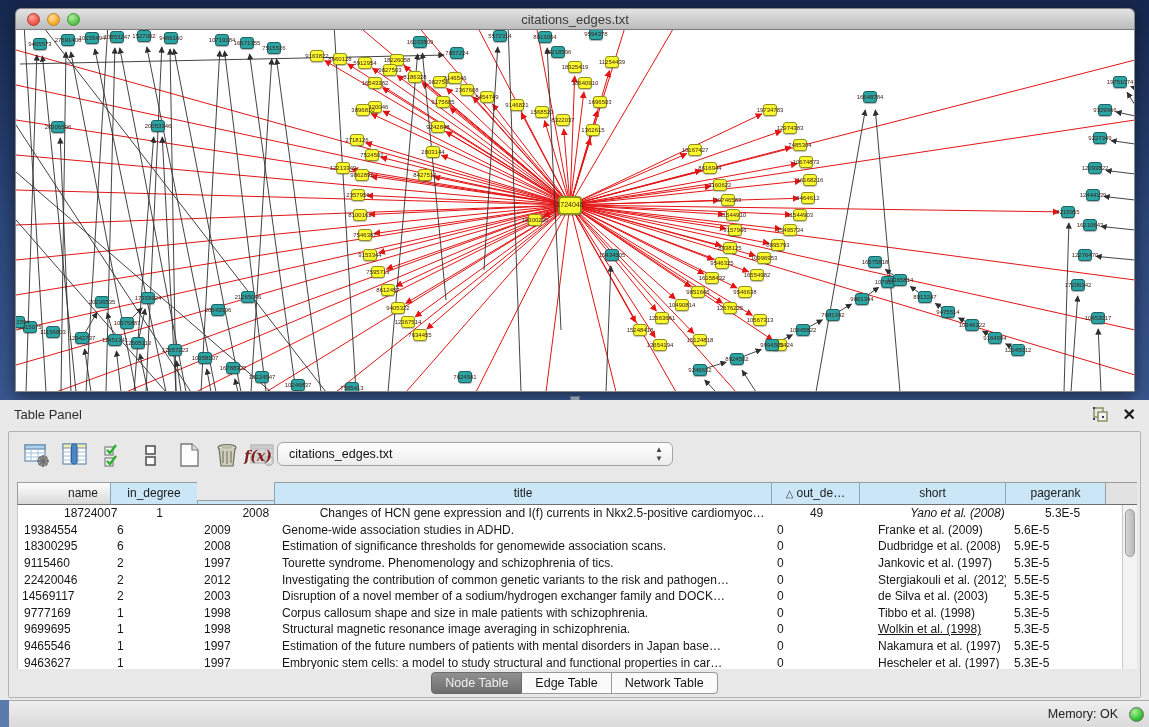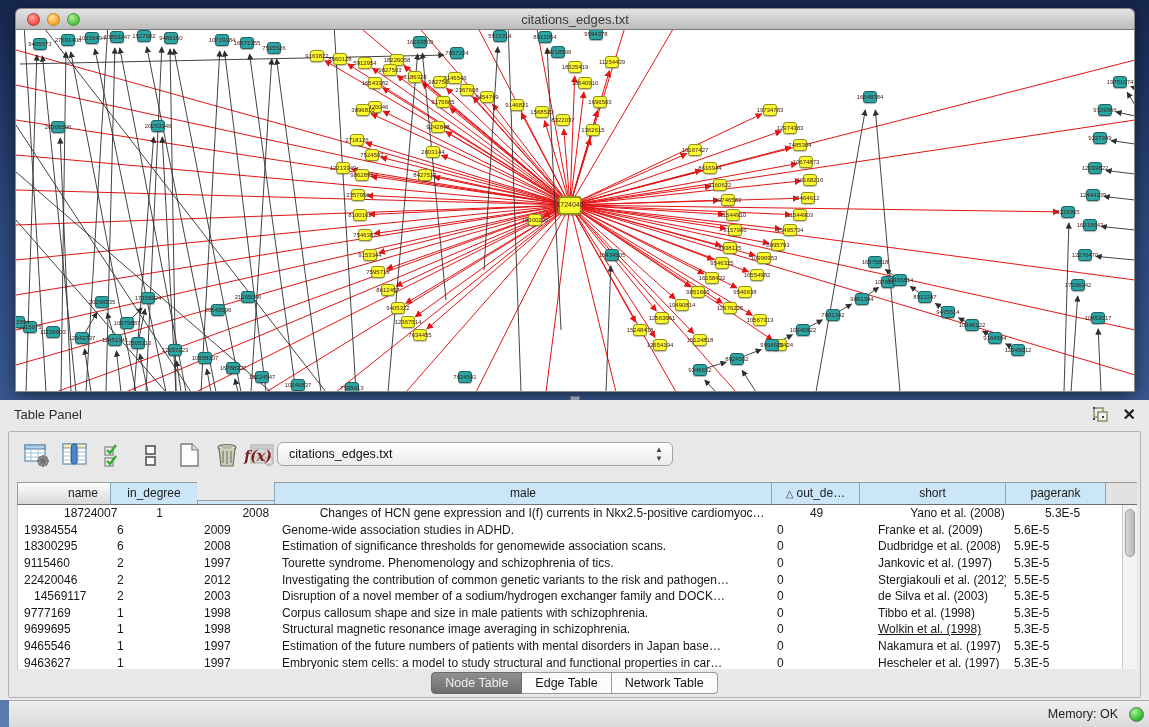--- a/index.html
+++ b/index.html
@@ -750,34 +750,34 @@
           <span class="val">citations_edges.txt</span>
           <span class="arrows">▲<br>▼</span>
         </div>
       </div>
 
       <div class="tbl">
         <div class="thead" id="thead">
             <div class="hcell first" style="width: 93px;"><span>name</span></div>
             <div class="hcell" style="width: 87px;"><span>in_degree</span></div>
             <div class="hcell" style="width: 77px; margin-top: 18px;"><span>year</span></div>
-            <div class="hcell" style="width: 497px;"><span>male</span></div>
+            <div class="hcell" style="width: 497px;"><span>title</span></div>
             <div class="hcell" style="width: 88px;"><span class="sort">△</span><span>out_de…</span></div>
             <div class="hcell" style="width: 146px;"><span>short</span></div>
             <div class="hcell" style="width: 100px;"><span>pagerank</span></div>
             <div class="hfill"></div>
           </div>
         <div class="rows" id="trows">
             <div class="trow">
               <div class="tcell" style="width: 93px; padding-left: 6px; margin-left: 40px;">18724007</div>
               <div class="tcell" style="width: 87px; padding-left: 6px;">1</div>
               <div class="tcell" style="width: 77px; padding-left: 6px;">2008</div>
               <div class="tcell" style="width: 497px; padding-left: 7px;">Changes of HCN gene expression and I(f) currents in Nkx2.5-positive cardiomyoc…</div>
               <div class="tcell" style="width: 88px; padding-left: 5px;">49</div>
-              <div class="tcell" style="width: 146px; padding-left: 18px;">Yano et al. (2008)</div>
+              <div class="tcell" style="width: 146px; padding-left: 18px; font-style: italic;">Yano et al. (2008)</div>
               <div class="tcell" style="width: 100px; padding-left: 8px;">5.3E-5</div>
             </div>
             <div class="trow">
               <div class="tcell" style="width: 93px; padding-left: 6px;">19384554</div>
               <div class="tcell" style="width: 87px; padding-left: 6px;">6</div>
               <div class="tcell" style="width: 77px; padding-left: 6px;">2009</div>
               <div class="tcell" style="width: 497px; padding-left: 7px;">Genome-wide association studies in ADHD.</div>
               <div class="tcell" style="width: 88px; padding-left: 5px;">0</div>
               <div class="tcell" style="width: 146px; padding-left: 18px;">Franke et al. (2009)</div>
               <div class="tcell" style="width: 100px; padding-left: 8px;">5.6E-5</div>
@@ -803,21 +803,21 @@
             <div class="trow">
               <div class="tcell" style="width: 93px; padding-left: 6px;">22420046</div>
               <div class="tcell" style="width: 87px; padding-left: 6px;">2</div>
               <div class="tcell" style="width: 77px; padding-left: 6px;">2012</div>
               <div class="tcell" style="width: 497px; padding-left: 7px;">Investigating the contribution of common genetic variants to the risk and pathogen…</div>
               <div class="tcell" style="width: 88px; padding-left: 5px;">0</div>
               <div class="tcell" style="width: 146px; padding-left: 18px;">Stergiakouli et al. (2012)</div>
               <div class="tcell" style="width: 100px; padding-left: 8px;">5.5E-5</div>
             </div>
             <div class="trow">
-              <div class="tcell" style="width: 93px; padding-left: 16px;">14569117</div>
+              <div class="tcell" style="width: 93px; padding-left: 4px;">14569117</div>
               <div class="tcell" style="width: 87px; padding-left: 6px;">2</div>
               <div class="tcell" style="width: 77px; padding-left: 6px;">2003</div>
               <div class="tcell" style="width: 497px; padding-left: 7px;">Disruption of a novel member of a sodium/hydrogen exchanger family and DOCK…</div>
               <div class="tcell" style="width: 88px; padding-left: 5px;">0</div>
               <div class="tcell" style="width: 146px; padding-left: 18px;">de Silva et al. (2003)</div>
               <div class="tcell" style="width: 100px; padding-left: 8px;">5.3E-5</div>
             </div>
             <div class="trow">
               <div class="tcell" style="width: 93px; padding-left: 6px;">9777169</div>
               <div class="tcell" style="width: 87px; padding-left: 6px;">1</div>

